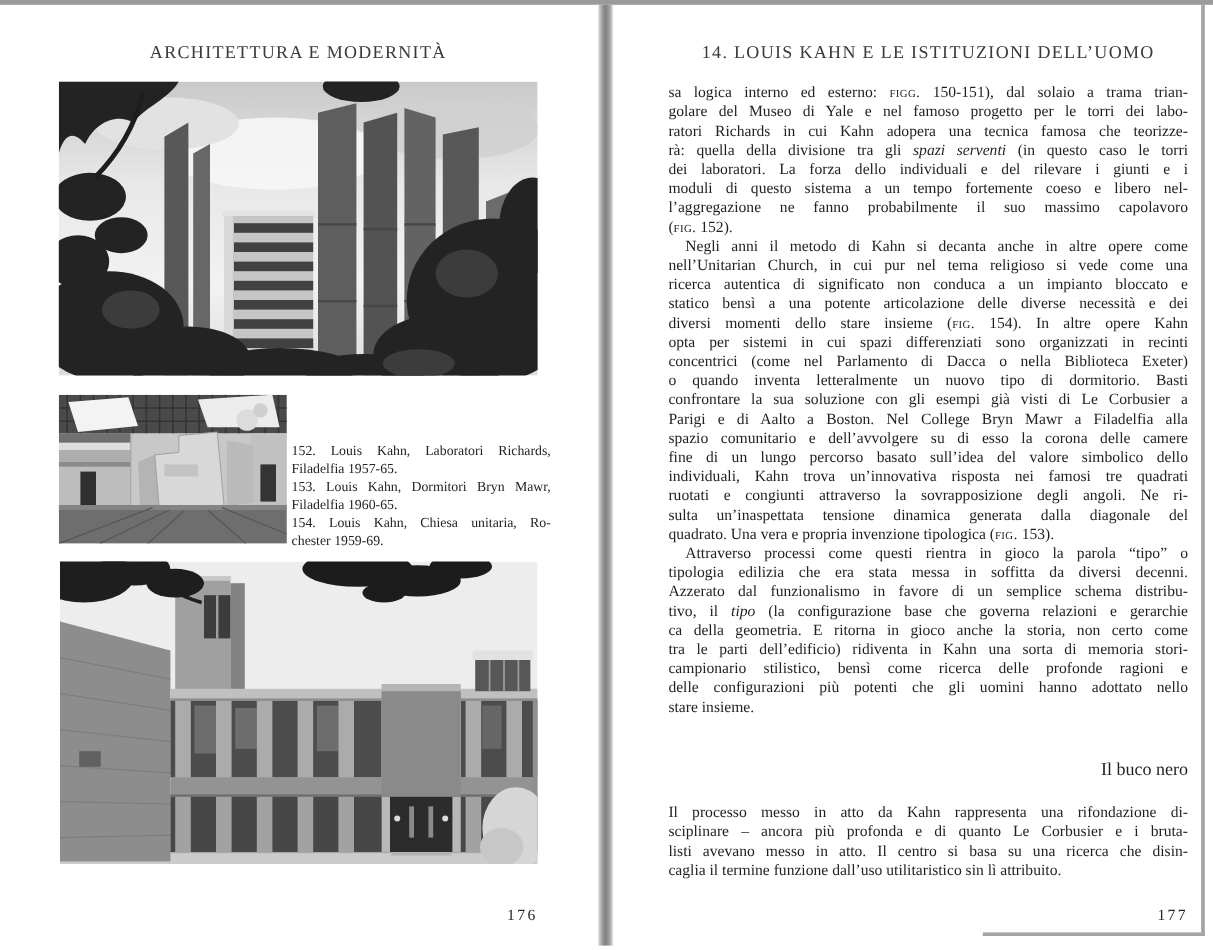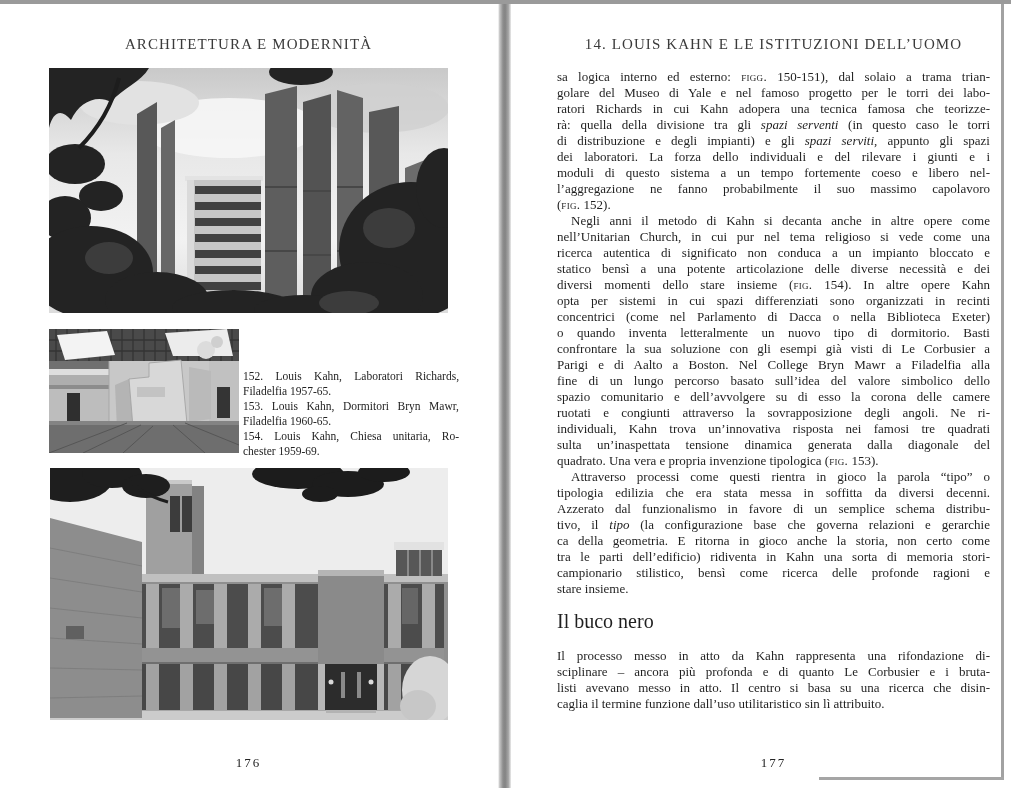--- a/index.html
+++ b/index.html
@@ -9,42 +9,42 @@
   .topbar{position:absolute;left:0;top:0;width:1011px;height:4px;background:#9a9a9a;}
   .spine{position:absolute;left:498px;top:4px;width:13px;height:784px;
          background:linear-gradient(90deg,#ffffff 0%,#c7c7c7 12%,#8d8d8d 38%,#848484 55%,#a5a5a5 80%,#ebebeb 100%);}
   .edge-right{position:absolute;left:1001px;top:4px;width:3px;height:776px;background:#a2a2a2;}
   .edge-bottom{position:absolute;left:819px;top:777px;width:185px;height:3px;background:#a5a5a5;}
   
   .running-head{position:absolute;text-align:center;font-size:15px;letter-spacing:1.1px;
                 color:#3a3a3a;line-height:12px;white-space:nowrap;}
   .running-head.lh{left:49px;top:38px;width:399px;}
   .running-head.rh{left:557px;top:38px;width:433px;}
-  .pagenum{position:absolute;top:755px;text-align:center;font-size:13px;letter-spacing:2px;color:#242424;}
+  .pagenum{position:absolute;top:755px;text-align:right;font-size:13px;letter-spacing:2px;color:#242424;}
   .pagenum-left{left:49px;width:399px;}
   .pagenum-right{left:557px;width:433px;}
   
   .fig{position:absolute;margin:0;padding:0;}
   .fig svg{display:block;}
   .fig152{left:49px;top:68px;width:399px;height:245px;}
   .fig153{left:49px;top:329px;width:190px;height:124px;}
   .fig154{left:50px;top:468px;width:398px;height:252px;}
   
   .captions{position:absolute;left:243px;top:369px;width:216px;color:#232323;}
   .captions .tline{height:15px;line-height:15px;font-size:11.5px;overflow:hidden;
                    text-align:justify;text-align-last:justify;}
   .captions .tline.last{text-align-last:left;}
   
   .textcol{position:absolute;left:557px;top:69px;width:433px;font-size:13px;}
   .textcol .tline{height:16px;line-height:16px;overflow:hidden;
                   text-align:justify;text-align-last:justify;}
   .textcol .tline.last{text-align-last:left;}
   .textcol .tline.indent{text-indent:14px;}
   .sc{font-variant:small-caps;letter-spacing:0.3px;}
-  .section-heading{margin:14px 0 17px 0;text-align:left;font-size:20px;line-height:20px;
+  .section-heading{margin:35px 0 17px 0;text-align:right;font-size:15px;line-height:20px;
                    font-weight:normal;color:#1f1f1f;}
 </style>
 </head>
 <body>
 
 <div class="book">
   <div class="topbar"></div>
   <div class="spine"></div>
   <div class="edge-right"></div>
   <div class="edge-bottom"></div>
@@ -245,52 +245,52 @@
 
   <section class="page-right">
     <div class="running-head rh">14. LOUIS KAHN E LE ISTITUZIONI DELL’UOMO</div>
 
     <div class="textcol">
       <div class="para">
           <div class="tline">sa logica interno ed esterno: <span class="sc">figg.</span> 150-151), dal solaio a trama trian-</div>
           <div class="tline">golare del Museo di Yale e nel famoso progetto per le torri dei labo-</div>
           <div class="tline">ratori Richards in cui Kahn adopera una tecnica famosa che teorizze-</div>
           <div class="tline">rà: quella della divisione tra gli <i>spazi serventi</i> (in questo caso le torri</div>
-          <div class="tline">di distribuzione e degli impianti) e gli <i>spazi serviti</i>, appunto gli spazi</div>
           <div class="tline">dei laboratori. La forza dello individuali e del rilevare i giunti e i</div>
           <div class="tline">moduli di questo sistema a un tempo fortemente coeso e libero nel-</div>
           <div class="tline">l’aggregazione ne fanno probabilmente il suo massimo capolavoro</div>
           <div class="tline last">(<span class="sc">fig.</span> 152).</div>
         </div>
       <div class="para">
           <div class="tline indent">Negli anni il metodo di Kahn si decanta anche in altre opere come</div>
           <div class="tline">nell’Unitarian Church, in cui pur nel tema religioso si vede come una</div>
           <div class="tline">ricerca autentica di significato non conduca a un impianto bloccato e</div>
           <div class="tline">statico bensì a una potente articolazione delle diverse necessità e dei</div>
           <div class="tline">diversi momenti dello stare insieme (<span class="sc">fig.</span> 154). In altre opere Kahn</div>
           <div class="tline">opta per sistemi in cui spazi differenziati sono organizzati in recinti</div>
           <div class="tline">concentrici (come nel Parlamento di Dacca o nella Biblioteca Exeter)</div>
           <div class="tline">o quando inventa letteralmente un nuovo tipo di dormitorio. Basti</div>
           <div class="tline">confrontare la sua soluzione con gli esempi già visti di Le Corbusier a</div>
           <div class="tline">Parigi e di Aalto a Boston. Nel College Bryn Mawr a Filadelfia alla</div>
+          <div class="tline">spazio comunitario e dell’avvolgere su di esso la corona delle camere</div>
           <div class="tline">fine di un lungo percorso basato sull’idea del valore simbolico dello</div>
-          <div class="tline">spazio comunitario e dell’avvolgere su di esso la corona delle camere</div>
+          <div class="tline">individuali, Kahn trova un’innovativa risposta nei famosi tre quadrati</div>
           <div class="tline">ruotati e congiunti attraverso la sovrapposizione degli angoli. Ne ri-</div>
-          <div class="tline">individuali, Kahn trova un’innovativa risposta nei famosi tre quadrati</div>
           <div class="tline">sulta un’inaspettata tensione dinamica generata dalla diagonale del</div>
           <div class="tline last">quadrato. Una vera e propria invenzione tipologica (<span class="sc">fig.</span> 153).</div>
         </div>
       <div class="para">
           <div class="tline indent">Attraverso processi come questi rientra in gioco la parola “tipo” o</div>
           <div class="tline">tipologia edilizia che era stata messa in soffitta da diversi decenni.</div>
           <div class="tline">Azzerato dal funzionalismo in favore di un semplice schema distribu-</div>
           <div class="tline">tivo, il <i>tipo</i> (la configurazione base che governa relazioni e gerarchie</div>
           <div class="tline">ca della geometria. E ritorna in gioco anche la storia, non certo come</div>
           <div class="tline">tra le parti dell’edificio) ridiventa in Kahn una sorta di memoria stori-</div>
           <div class="tline">campionario stilistico, bensì come ricerca delle profonde ragioni e</div>
+          <div class="tline">delle configurazioni più potenti che gli uomini hanno adottato nello</div>
           <div class="tline last">stare insieme.</div>
         </div>
       <h2 class="section-heading">Il buco nero</h2>
       <div class="para">
           <div class="tline">Il processo messo in atto da Kahn rappresenta una rifondazione di-</div>
           <div class="tline">sciplinare – ancora più profonda e di quanto Le Corbusier e i bruta-</div>
           <div class="tline">listi avevano messo in atto. Il centro si basa su una ricerca che disin-</div>
           <div class="tline last">caglia il termine funzione dall’uso utilitaristico sin lì attribuito.</div>
         </div>
     </div>

